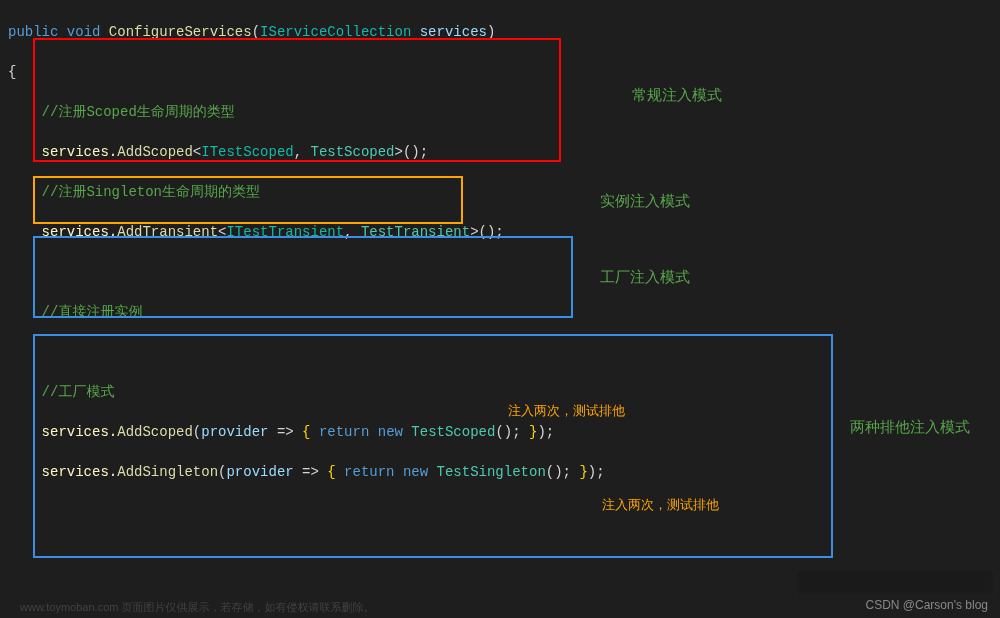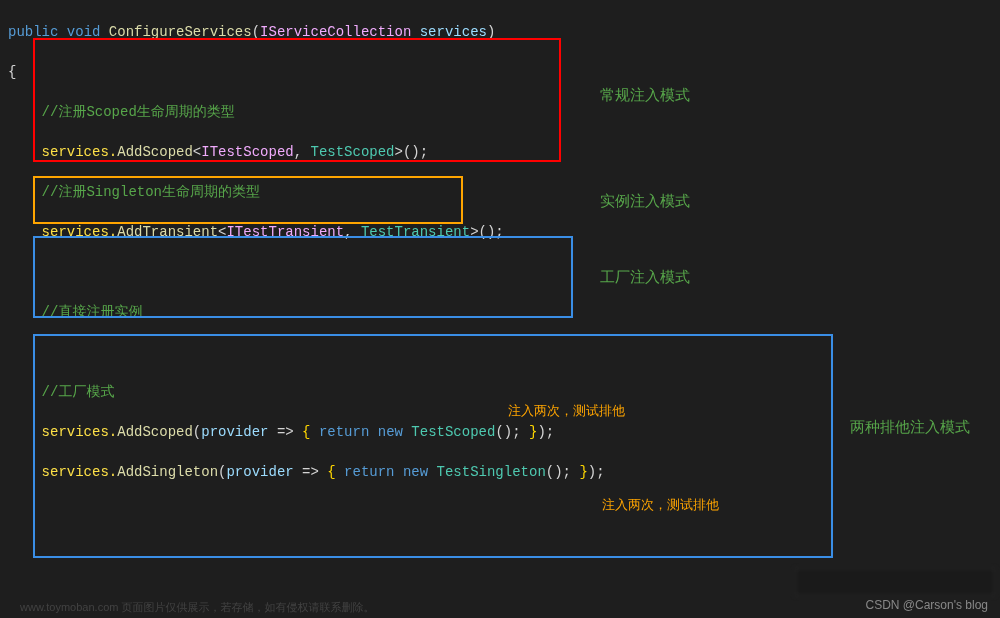--- a/index.html
+++ b/index.html
@@ -19,27 +19,27 @@
       line-height: 20px;
       white-space: pre;
     }
     .line { height: 20px; }
     .kw-public { color: #569cd6; }
     .kw-void { color: #569cd6; }
     .kw-return { color: #569cd6; margin-top: 40px; }
     .kw-new { color: #569cd6; }
     .method-name { color: #dcdcaa; }
     .type { color: #4ec9b0; }
-    .interface { color: #f0abfc; }
+    .interface { color: #14b8a6; }
     .comment { color: #57a64a; }
     .punc { color: #d4d4d4; }
     .brace-y { color: #ffd700; }
     .brace { color: #d4d4d4; }
     .param { color: #9cdcfe; }
-    .ident { color: #fde047; }
+    .ident { color: #fef9c3; }
     .lambda { color: #d4d4d4; }
 
     .box {
       position: absolute;
       border: 2px solid;
       pointer-events: none;
     }
     .box-red { border-color: #ff0000; }
     .box-yellow { border-color: #ffa500; }
     .box-blue1 { border-color: #3a8ee6; }
@@ -116,21 +116,21 @@
 
 
 
 </div>
 
 <div class="box box-red" style="left:33px; top:38px; width:528px; height:124px;"></div>
 <div class="box box-yellow" style="left:33px; top:176px; width:430px; height:48px;"></div>
 <div class="box box-blue1" style="left:33px; top:236px; width:540px; height:82px;"></div>
 <div class="box box-blue2" style="left:33px; top:334px; width:800px; height:224px;"></div>
 
-<div class="annot" style="left:600px; top:86px;">常规注入模式</div>
+<div class="annot" style="left:632px; top:86px;">常规注入模式</div>
 <div class="annot" style="left:600px; top:192px;">实例注入模式</div>
 <div class="annot" style="left:600px; top:268px;">工厂注入模式</div>
 <div class="annot" style="left:850px; top:416px; width:140px; line-height:22px; white-space:normal;">两种排他注入模式</div>
 
 <div class="annot-orange" style="left:508px; top:402px;">注入两次，测试排他</div>
 <div class="annot-orange" style="left:602px; top:496px;">注入两次，测试排他</div>
 
 <div class="pixelblock"></div>
 <div class="watermark">CSDN @Carson's blog</div>
 <div class="bottom-bar">www.toymoban.com 页面图片仅供展示，若存储，如有侵权请联系删除。</div>

